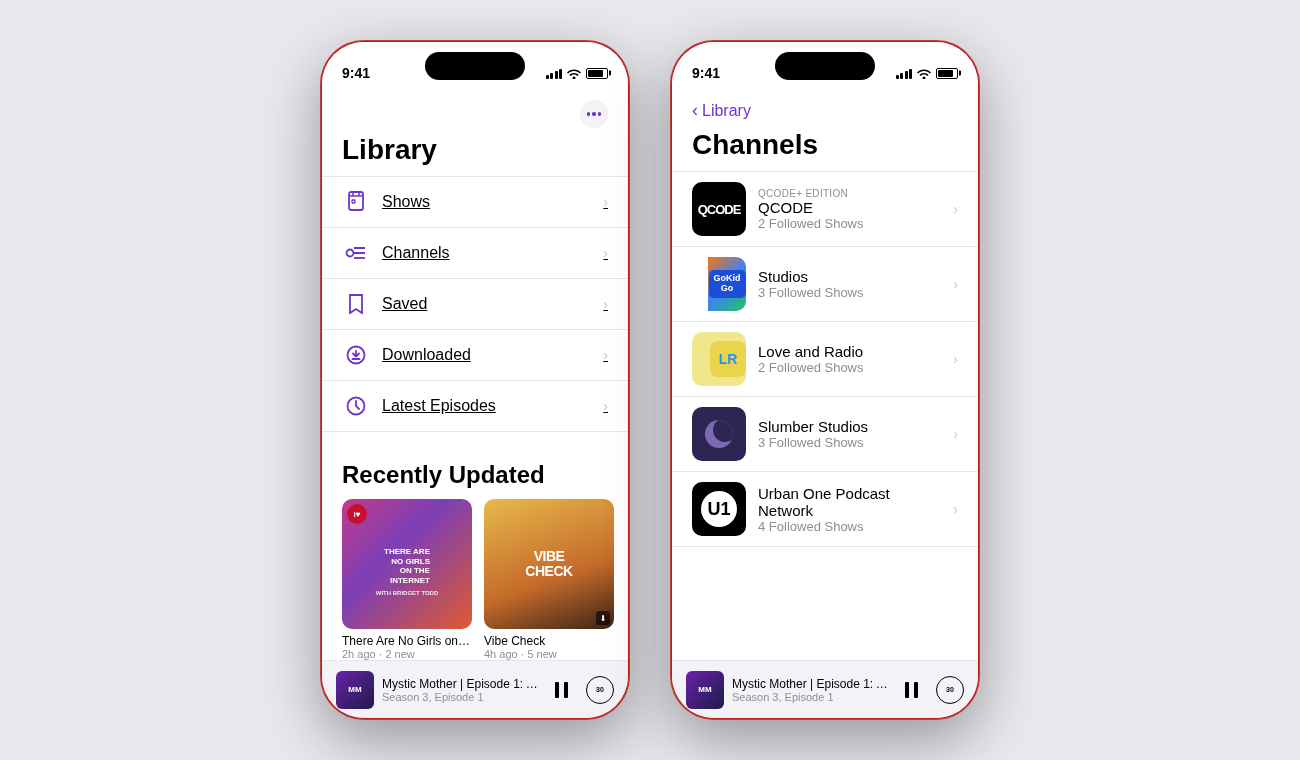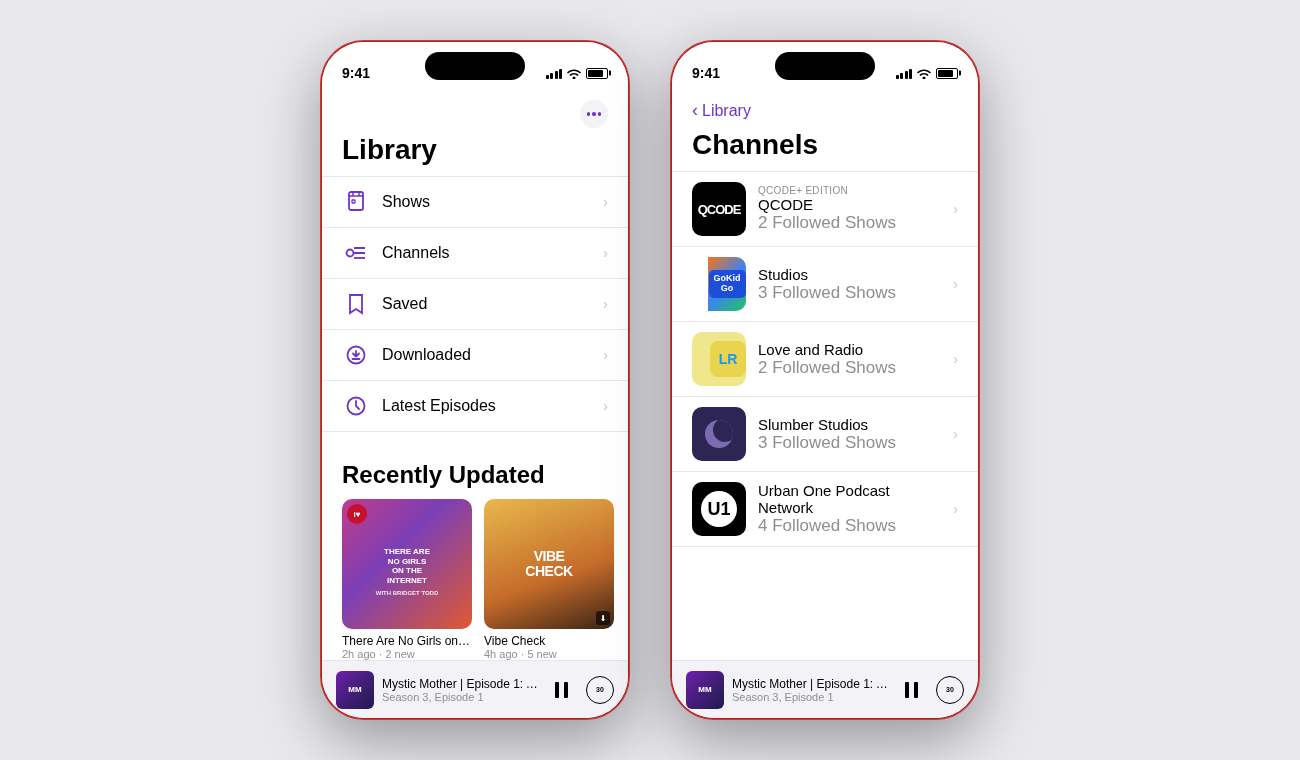--- a/index.html
+++ b/index.html
@@ -145,20 +145,21 @@
     .page-title {
       font-size: 28px;
       font-weight: 700;
       color: #000;
       padding: 0 20px 10px;
     }
 
     
     .menu-list {
       flex: 1;
+      text-decoration: underline;
     }
     .menu-item {
       display: flex;
       align-items: center;
       padding: 11px 20px;
       border-bottom: 0.5px solid #e5e5ea;
     }
     .menu-item:first-child {
       border-top: 0.5px solid #e5e5ea;
     }
@@ -210,21 +211,21 @@
       display: flex;
       align-items: center;
       justify-content: center;
       flex-direction: column;
       padding: 8px;
     }
     .thumb-girls-text {
       color: #fff;
       font-size: 9px;
       font-weight: 700;
-      text-align: center;
+      text-align: right;
       line-height: 1.2;
     }
     .iheart-logo {
       position: absolute;
       top: 5px;
       left: 5px;
       width: 20px;
       height: 20px;
       background: #c8102e;
       border-radius: 50%;
@@ -400,21 +401,21 @@
       text-transform: uppercase;
       font-weight: 500;
       letter-spacing: 0.3px;
     }
     .channel-name {
       font-size: 15px;
       font-weight: 500;
       color: #000;
     }
     .channel-meta {
-      font-size: 17px;
+      font-size: 13px;
       color: #8e8e93;
     }
     .channel-chevron {
       color: #c7c7cc;
       font-size: 14px;
     }
 
     
     .logo-qcode {
       background: #000;

